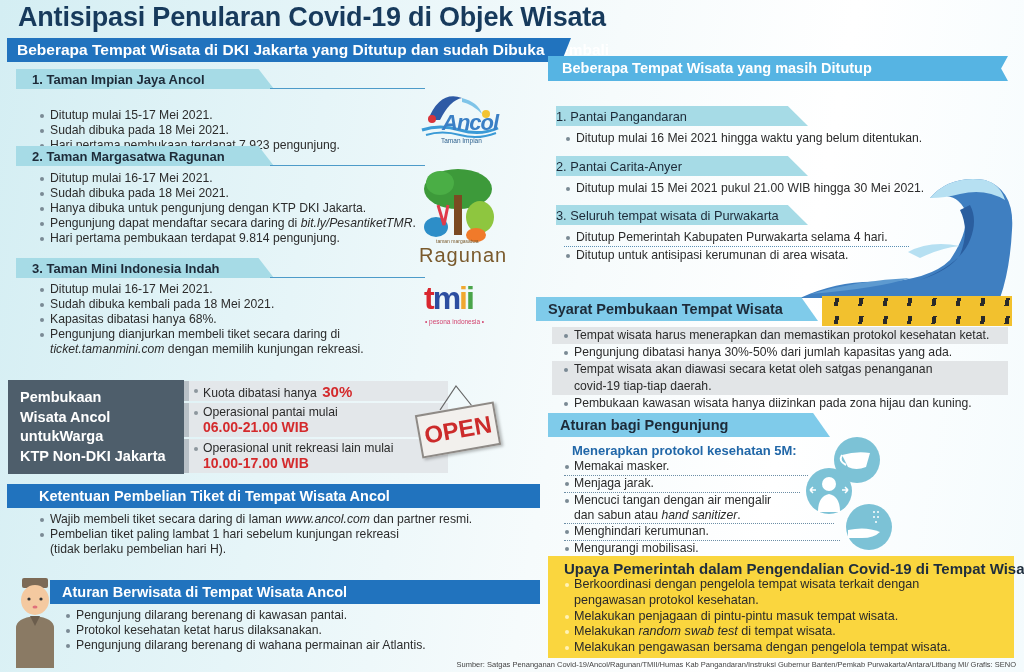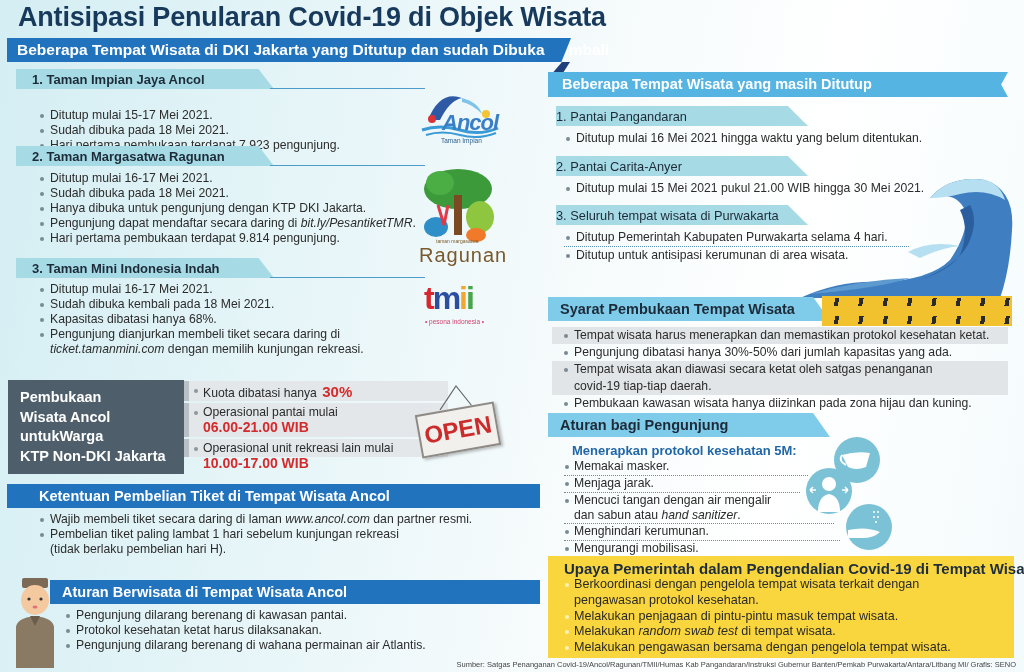--- a/index.html
+++ b/index.html
@@ -27,21 +27,21 @@
 .ancol-box{left:8px;top:380px;width:176px;height:94px;background:#4e5e6b;color:#fff;font-weight:bold;font-size:14.5px;line-height:19.5px;padding:8px 0 0 12px}
 .ancol-rows{left:184px;top:381px}
 .arow{background:#e3e7ea;border-left:5px solid #b9c1c7;margin-bottom:2px;font-size:12.2px;padding:2px 6px;width:264px;position:relative}
 .arow::before{content:"";position:absolute;left:5px;top:8px;width:4px;height:4px;border-radius:50%;background:#8d979e}
 .arow span{padding-left:8px;display:block}
 .arow .red{color:#d42a2c;font-weight:bold;font-size:14px;padding-left:8px;display:block}
 .arow .red.inl{display:inline;padding-left:2px;font-size:15px}
 .open-sign{left:418px;top:408px;width:80px;height:44px;background:#f2f0ed;border:2px solid #8e8a86;transform:rotate(-10deg);color:#cc2b2b;font-weight:bold;font-size:24px;text-align:center;line-height:40px;box-shadow:2px 2px 3px rgba(0,0,0,.25)}
 .open-string{left:436px;top:384px;width:40px;height:26px}
 .blue-bar{background:#2173be;color:#fff;font-weight:bold;font-size:14.5px;padding:4px 0 0 32px;height:24px;white-space:nowrap}
-.right-banner{left:548px;top:72px;width:460px;height:25px;background:#56b4e3;color:#fff;font-weight:bold;font-size:14.5px;padding:4px 0 0 14px;clip-path:polygon(0 0,100% 0,98.5% 50%,100% 100%,0 100%)}
+.right-banner{left:548px;top:56px;width:460px;height:25px;background:#56b4e3;color:#fff;font-weight:bold;font-size:14.5px;padding:4px 0 0 14px;clip-path:polygon(0 0,100% 0,98.5% 50%,100% 100%,0 100%)}
 .r-sub{height:20px;background:#a6dbe6;font-weight:normal;font-size:12.8px;color:#1d2a38;padding:3px 0 0 0;clip-path:polygon(0 0,92% 0,100% 100%,0 100%);white-space:nowrap}
 .dotline{border-top:1px dotted #5a8fb4}
 .sec-head{height:24px;background:#7fcbea;font-weight:bold;font-size:14.5px;color:#1d2a38;padding:4px 0 0 12px;clip-path:polygon(0 0,94% 0,100% 100%,0 100%);white-space:nowrap}
 .hazard{left:822px;top:296px;width:190px;height:30px;background:repeating-linear-gradient(110deg,#f2c12e 0 14px,#f2c12e 14px 16px);overflow:hidden}
 .hz-row{position:absolute;left:0;width:100%;height:8px;background:repeating-linear-gradient(100deg,transparent 0 13px,#2a2a2a 13px 17px,transparent 17px 24px)}
 .syarat-rows .row{font-size:12.2px;padding:1px 4px 1px 22px;position:relative;line-height:15px}
 .syarat-rows .row.shade{background:#e2e5e7}
 .syarat-rows .row::before{content:"";position:absolute;left:12px;top:7px;width:4px;height:4px;border-radius:50%;background:#7a8a94}
 .syarat-rows .row.cont::before{display:none}
 .fivem-title{color:#2167a8;font-weight:bold;font-size:13px}
@@ -128,21 +128,21 @@
   <div>Wisata Ancol</div>
   <div>untukWarga</div>
   <div>KTP Non-DKI Jakarta</div>
 </div>
 <div class="abs ancol-rows">
   <div class="arow" style="height:20px"><span style="display:inline;padding-left:8px">Kuota dibatasi hanya </span><span class="red inl">30%</span></div>
   <div class="arow" style="height:34px">
       <span>Operasional pantai mulai</span>
       <span class="red">06.00-21.00 WIB</span>
     </div>
-  <div class="arow" style="height:18px">
+  <div class="arow" style="height:34px">
       <span>Operasional unit rekreasi lain mulai</span>
       <span class="red">10.00-17.00 WIB</span>
     </div>
 </div>
 <svg class="abs open-string" viewBox="0 0 40 26">
     <path d="M4 26 L20 2 L36 22" stroke="#666" stroke-width="1.2" fill="none"></path>
   </svg>
 <div class="abs open-sign">OPEN</div>
 
 <div class="abs blue-bar" style="left:7px;top:484px;width:533px">Ketentuan Pembelian Tiket di Tempat Wisata Ancol</div>
@@ -196,21 +196,21 @@
 </ul>
 
 <svg class="abs" style="left:800px;top:170px;width:220px;height:130px" viewBox="0 0 220 130">
   <path d="M0 128 Q40 110 80 112 Q130 110 150 90 Q170 60 165 40 Q155 20 130 28 Q150 5 185 10 Q215 20 212 60 Q210 100 200 128 Z" fill="#3f7fc1"></path>
   <path d="M160 40 Q170 60 160 85 Q150 100 120 110 Q160 95 170 70 Q178 50 170 35Z" fill="#2a5e9f"></path>
   <path d="M130 28 Q150 5 185 10 Q200 14 205 30 Q185 18 160 24 Q145 28 130 28Z" fill="#b6e0f2"></path>
   <path d="M108 82 Q130 70 160 76 Q140 78 120 88Z" fill="#b6e0f2"></path>
   <path d="M10 124 Q60 110 110 108 Q80 118 10 124Z" fill="#5d9ad0"></path>
 </svg>
 
-<div class="abs" style="left:548px;top:297px;width:282px">
+<div class="abs" style="left:536px;top:297px;width:282px">
   <div class="sec-head">Syarat Pembukaan Tempat Wisata</div>
 </div>
 <div class="abs hazard">
   <div class="hz-row" style="top:2px"></div>
   <div class="hz-row" style="top:20px"></div>
 </div>
 <div class="abs syarat-rows" style="left:552px;top:327px;width:456px">
   <div class="row shade">Tempat wisata harus menerapkan dan memastikan protokol kesehatan ketat.</div>
   <div class="row">Pengunjung dibatasi hanya 30%-50% dari jumlah kapasitas yang ada.</div>
   <div class="row shade">Tempat wisata akan diawasi secara ketat oleh satgas penanganan</div>

